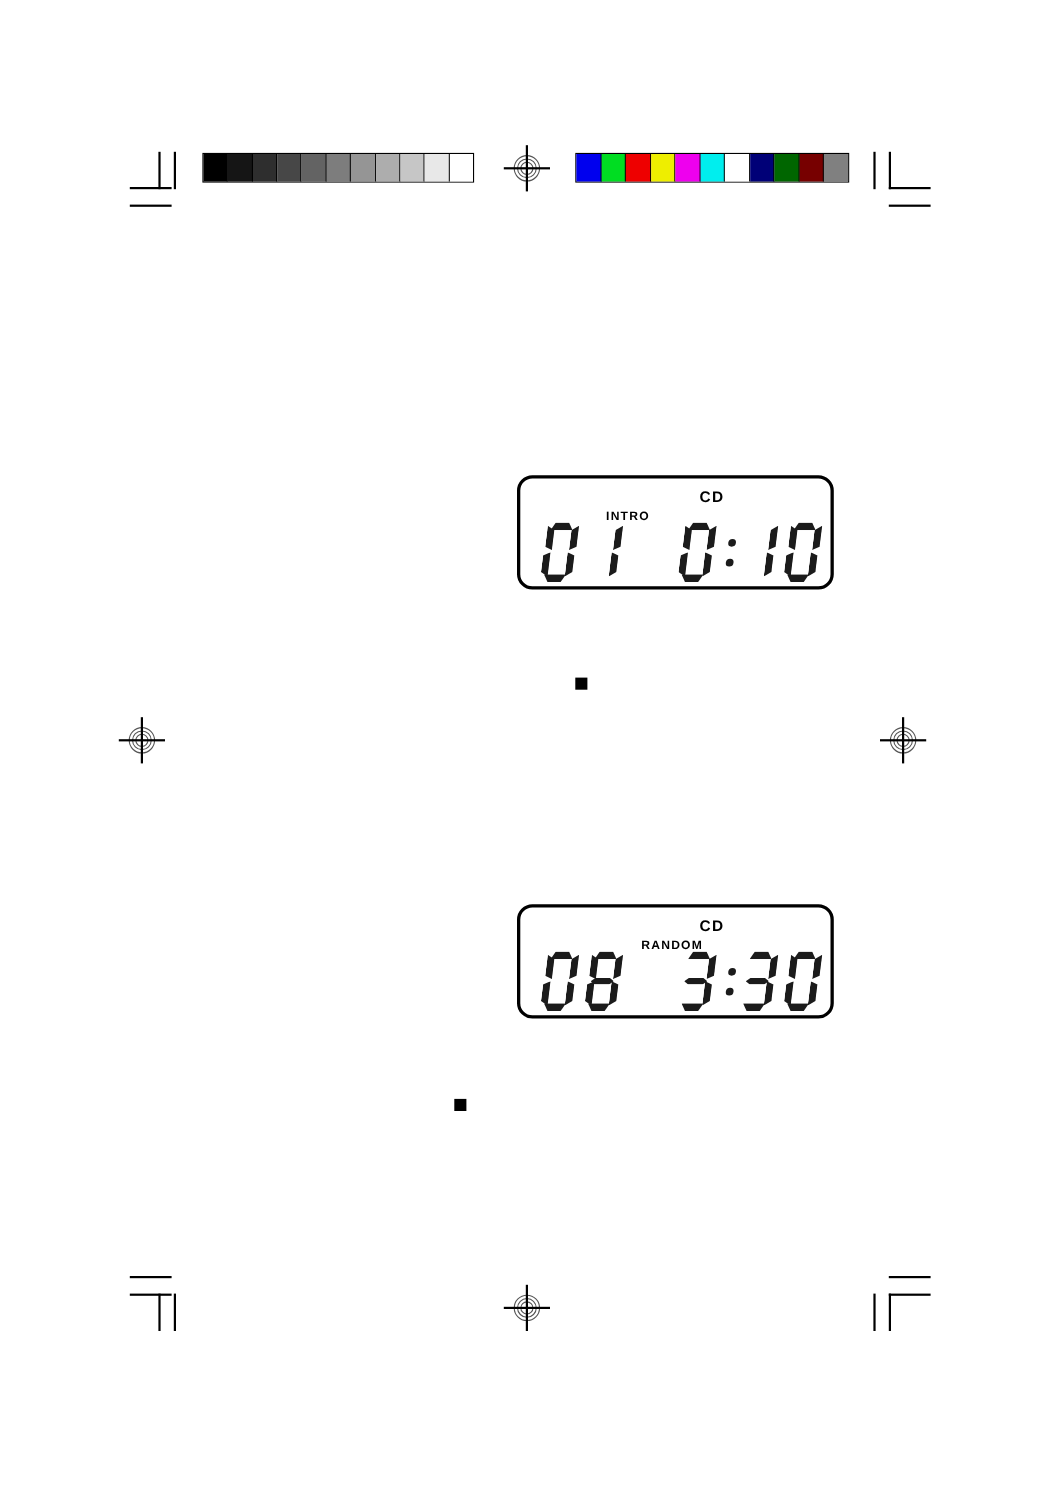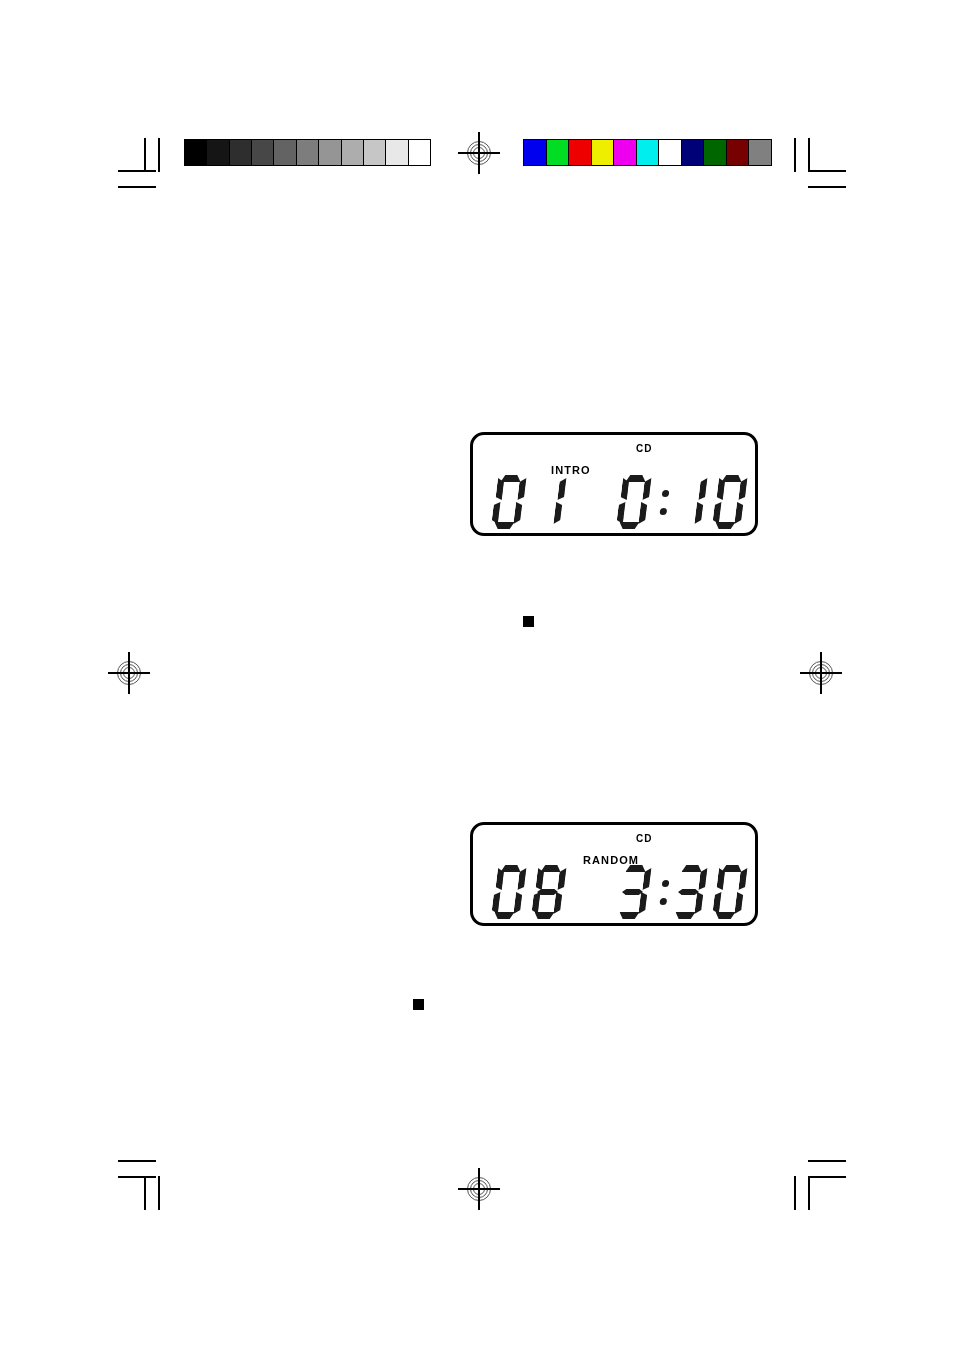--- a/index.html
+++ b/index.html
@@ -88,21 +88,21 @@
   #lcd-panel-2 { left: 470px; top: 822px; width: 288px; height: 104px; }
 
   .lcd-indicator {
     position: absolute;
     font-family: "Liberation Sans", sans-serif;
     font-weight: bold;
     color: #000;
     letter-spacing: 1.1px;
     white-space: nowrap;
   }
-  .ind-cd     { font-size: 10px; text-align: right; }
+  .ind-cd     { font-size: 14px; text-align: right; }
   .ind-mode   { font-size: 11px; }
 
   
   .seg-group {
     position: absolute;
     display: flex;
     align-items: flex-start;
   }
   .seg-digit {
     position: relative;

